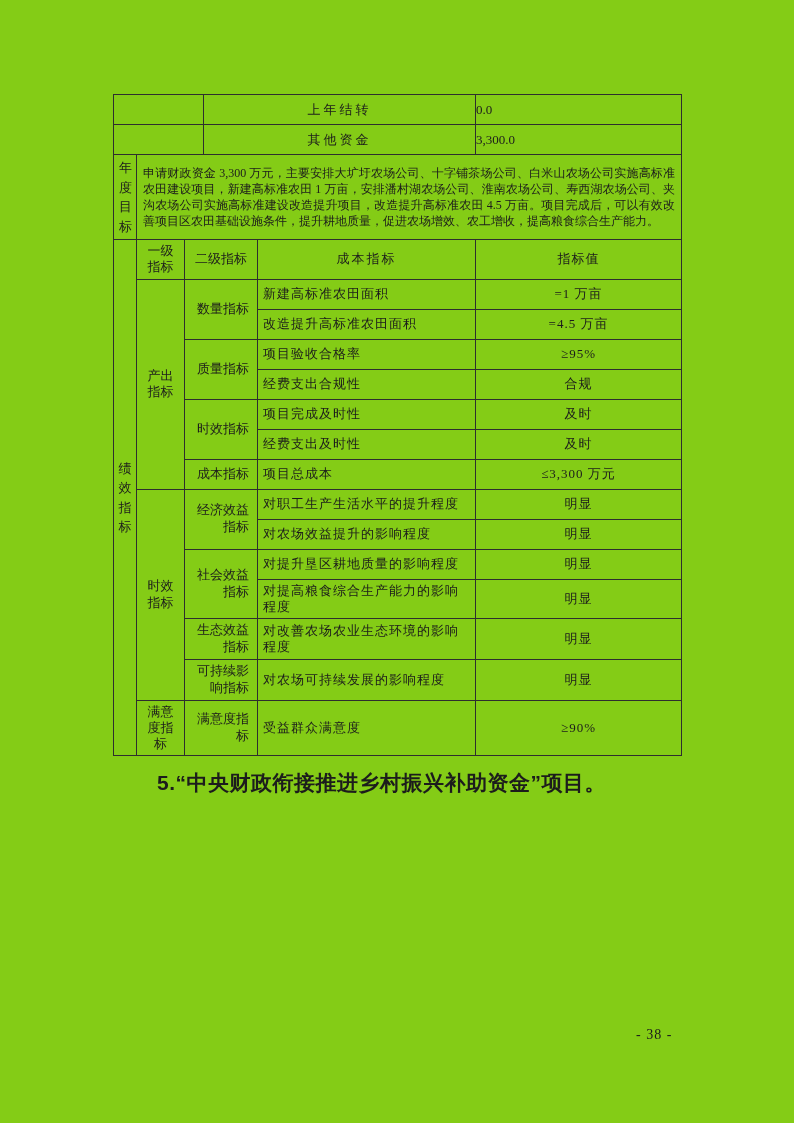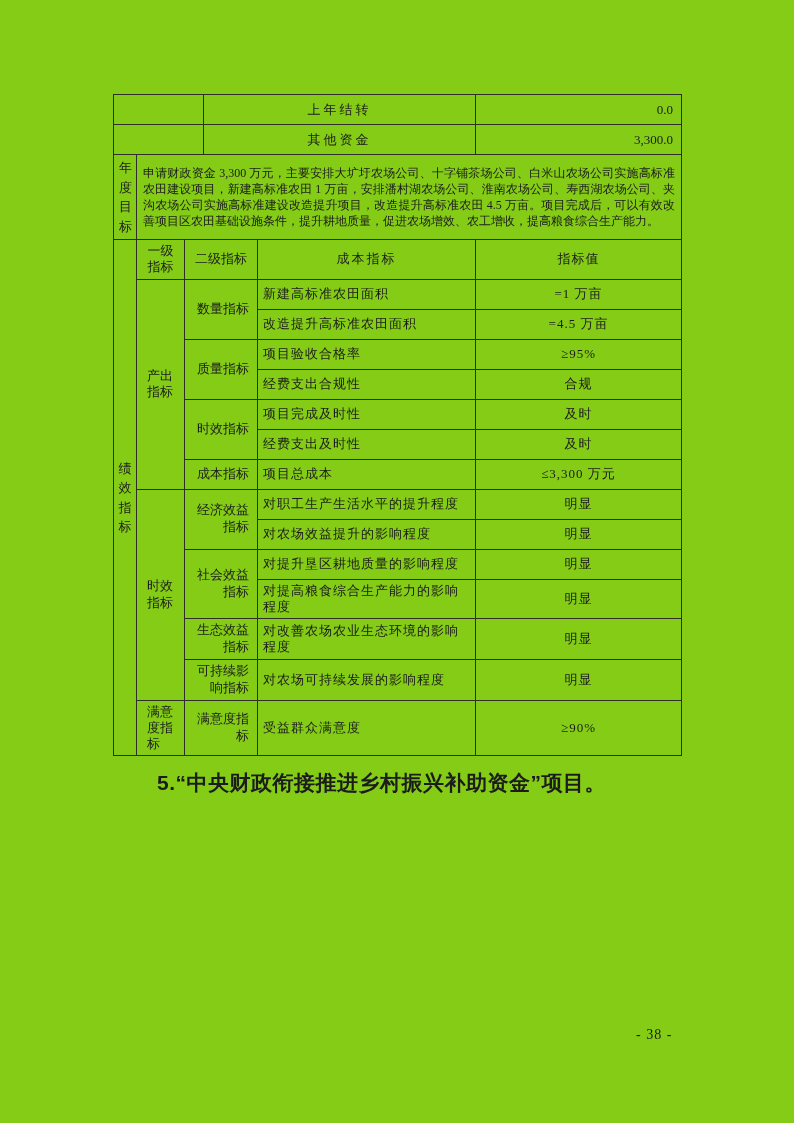--- a/index.html
+++ b/index.html
@@ -20,42 +20,42 @@
     border:1px solid #2e2e2e;
     font-size:13px;
     line-height:1.22;
     vertical-align:middle;
     color:#1c1c1c;
   }
 
   
   .t1 td { height:30px; }
   .t1 .lbl { text-align:center; letter-spacing:3px; }
-  .t1 .val { text-align:right; padding-right:8px; }
+  .t1 .val { text-align:left; padding-right:8px; }
 
   
   .t2 { margin-top:-1px; }
   .vlabel {
     text-align:right;
     word-break:break-all;
     padding:3px 4px;
     line-height:1.5;
   }
   .goal-row td { height:84px; }
   .goal-text {
     text-align:justify;
     text-align-last:left;
     font-size:12px;
     line-height:16px;
     padding:8px 6px;
     vertical-align:middle;
   }
   .hdr td { height:36px; text-align:center; }
   .dr { height:30px; }
-  .c2 { word-break:break-all; padding:3px 10px; line-height:1.25; }
+  .c2 { text-align:center; word-break:break-all; padding:3px 10px; line-height:1.25; }
   .c3 { text-align:right; word-break:break-all; padding:3px 8px; line-height:1.3; }
   .c4 { text-align:left; padding:3px 5px; letter-spacing:1px; line-height:1.25; }
   .c4.hd { text-align:center; letter-spacing:2px; }
   .c5 { text-align:center; letter-spacing:1px; }
 
   
   .heading {
     margin-top:11px;
     font-size:21px;
     font-weight:bold;

